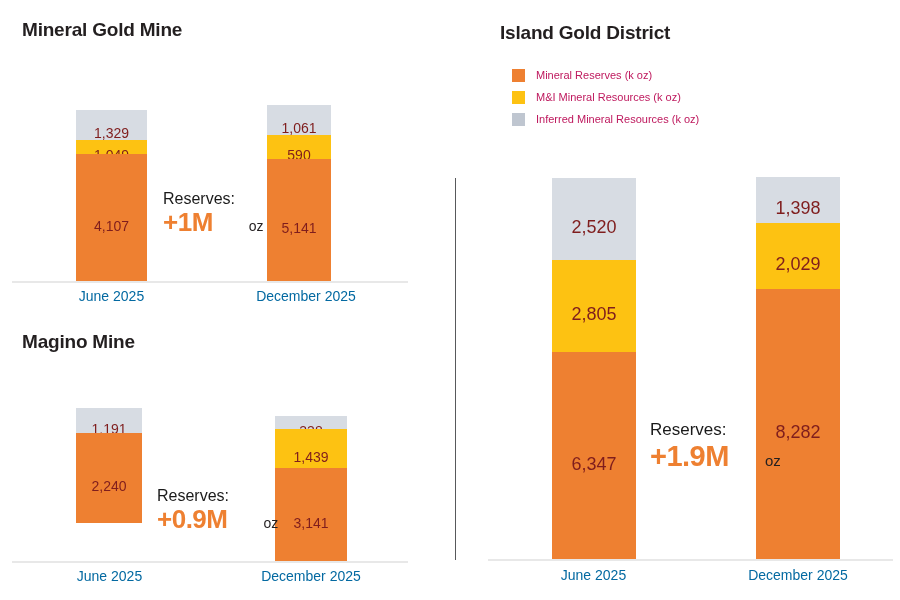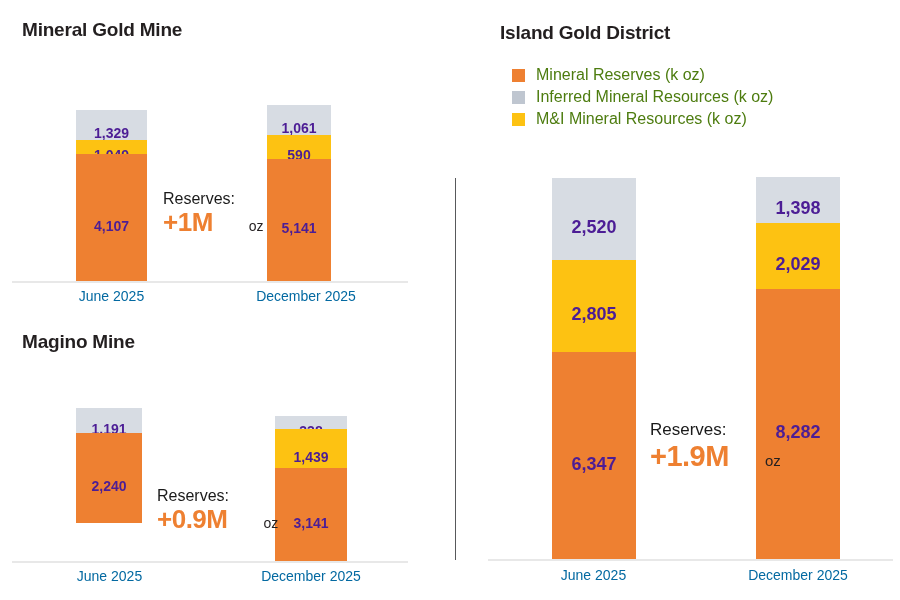--- a/index.html
+++ b/index.html
@@ -52,22 +52,22 @@
   }
   .seg {
     position: relative;
     display: flex;
     align-items: center;
     justify-content: center;
     box-sizing: border-box;
   }
   .seg-label {
     font-size: 14px;
-    font-weight: bold;
-    color: #4c1d95;
+    font-weight: normal;
+    color: #7f1d1d;
     line-height: 1;
     white-space: nowrap;
     margin-top: 16px;
   }
   .seg.reserves  { background: #ee8031; }
   .seg.mi        { background: #fdc212; }
   .seg.inferred  { background: #d7dce3; }
 
   .big .seg-label { font-size: 18px; }
 
@@ -121,22 +121,22 @@
     align-items: center;
     height: 22px;
   }
   .legend-swatch {
     width: 13px;
     height: 13px;
     margin-right: 11px;
     flex: 0 0 auto;
   }
   .legend-text {
-    font-size: 16px;
-    color: #4d7c0f;
+    font-size: 11px;
+    color: #be185d;
     white-space: nowrap;
   }
 </style>
 </head>
 <body>
 
 <div class="panel">
 
   <div class="chart-title" style="left:22px; top:19px;">Mineral Gold Mine</div>
 
@@ -216,26 +216,26 @@
 <div class="panel">
 
   <div class="chart-title" style="left:500px; top:22px;">Island Gold District</div>
 
   <div id="legend">
     <div class="legend-row">
       <span class="legend-swatch" style="background:#ee8031;"></span>
       <span class="legend-text">Mineral Reserves (k oz)</span>
     </div>
     <div class="legend-row">
+      <span class="legend-swatch" style="background:#fdc212;"></span>
+      <span class="legend-text">M&amp;I Mineral Resources (k oz)</span>
+    </div>
+    <div class="legend-row">
       <span class="legend-swatch" style="background:#bfc6d0;"></span>
       <span class="legend-text">Inferred Mineral Resources (k oz)</span>
-    </div>
-    <div class="legend-row">
-      <span class="legend-swatch" style="background:#fdc212;"></span>
-      <span class="legend-text">M&amp;I Mineral Resources (k oz)</span>
     </div>
   </div>
 
   <div class="axis-line" style="left:488px; top:559px; width:405px;"></div>
 
   <div class="bar big" style="left:552px; top:178px; width:84px; height:381px;">
     <div class="seg inferred" style="height:82px;">
       <span class="seg-label">2,520</span>
     </div>
     <div class="seg mi" style="height:92px;">

